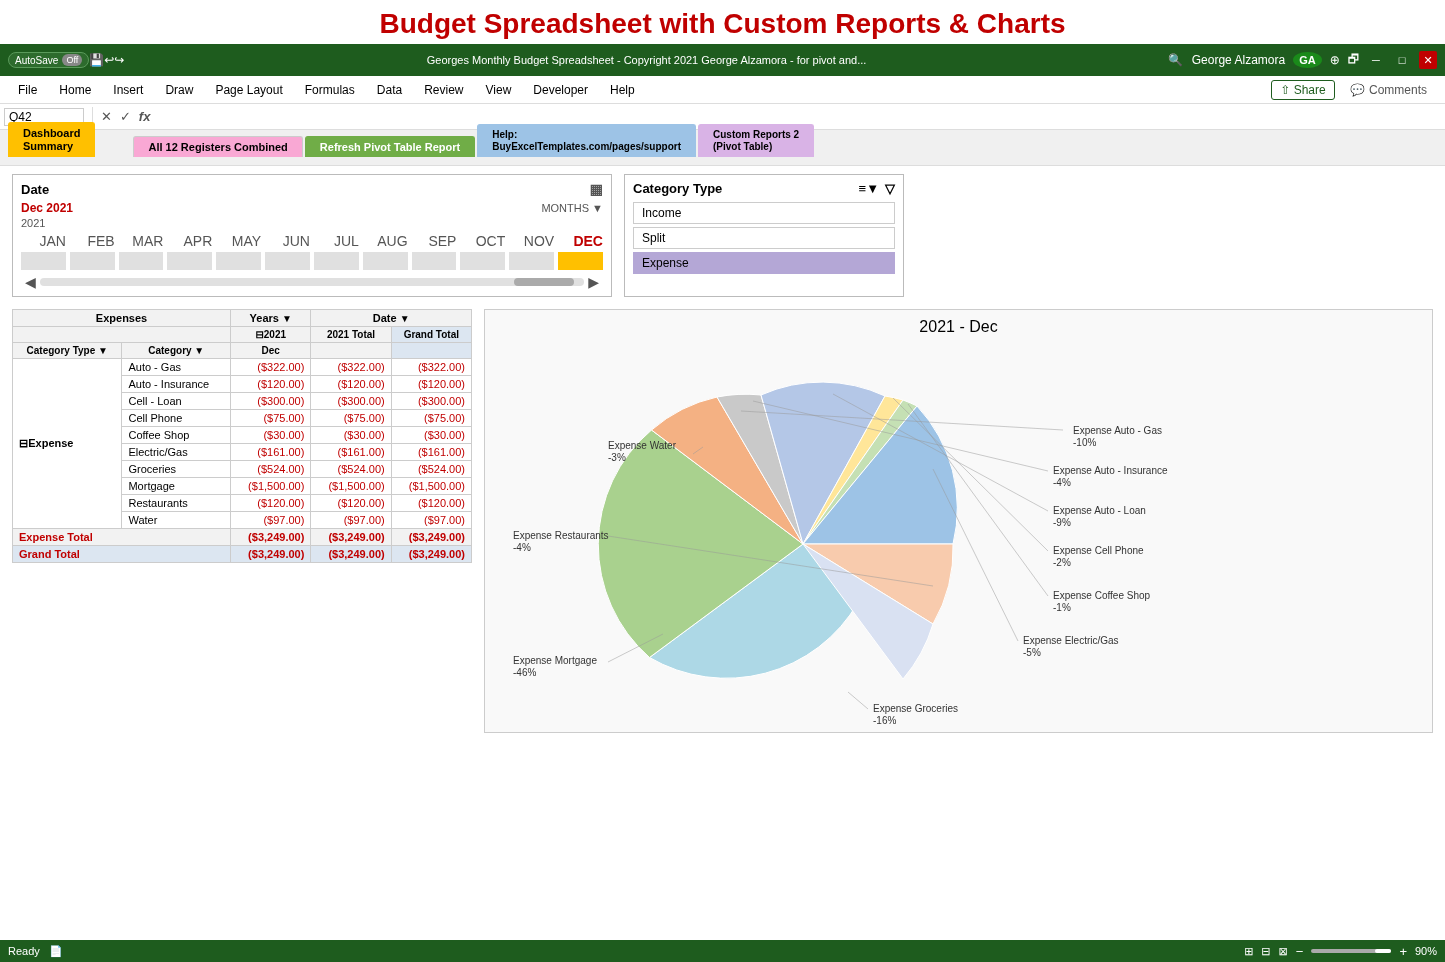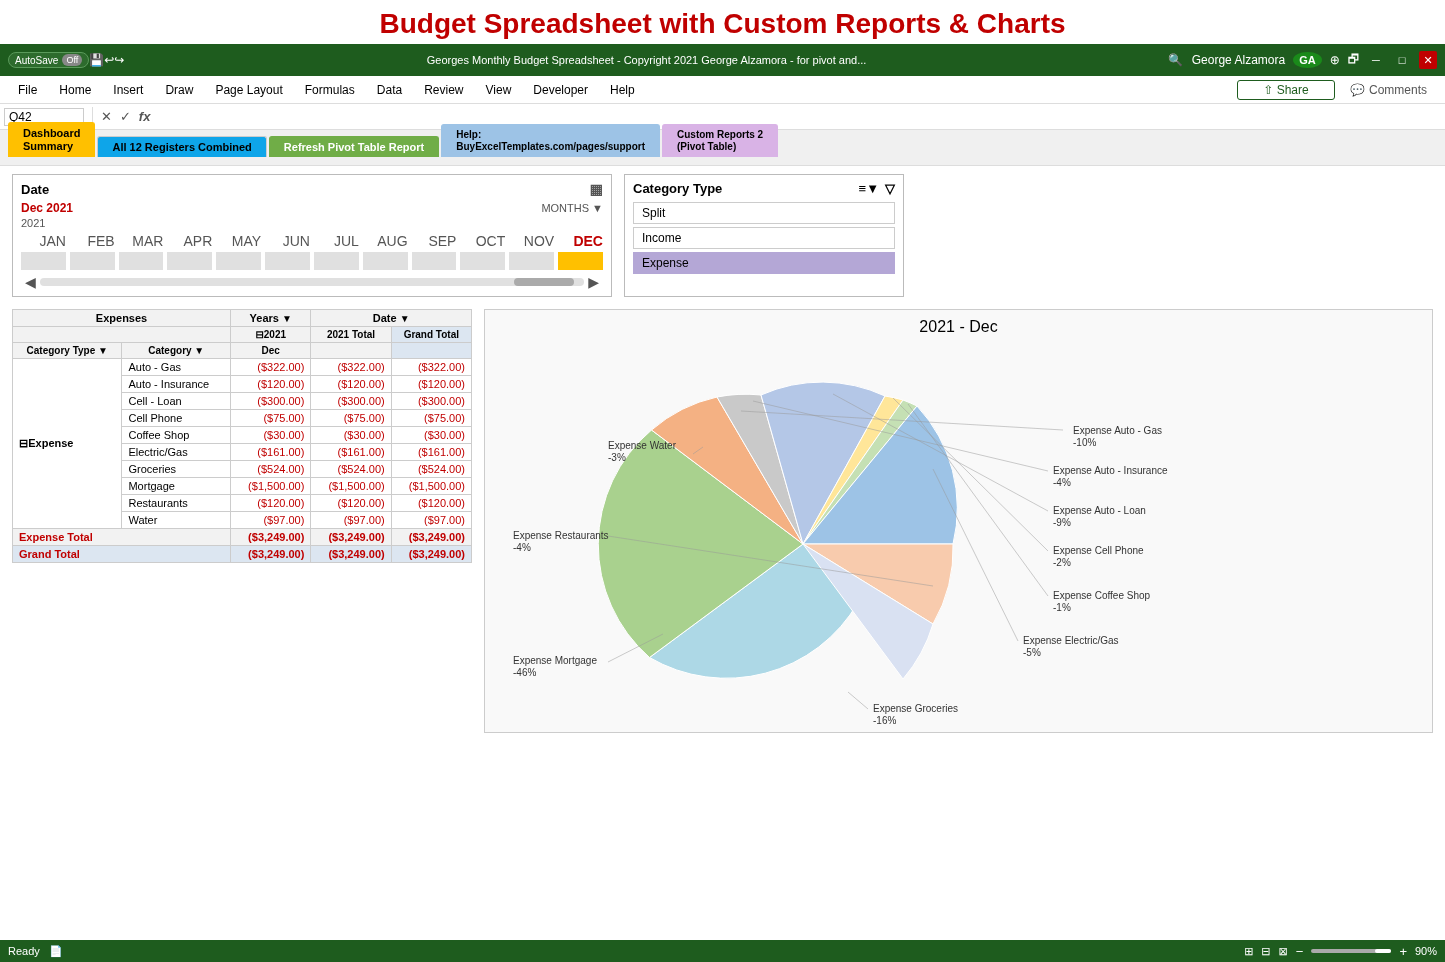--- a/index.html
+++ b/index.html
@@ -38,21 +38,21 @@
       background: #fff;
       border-bottom: 1px solid #ddd;
       display: flex;
       align-items: center;
       height: 28px;
       padding: 0 8px;
       gap: 2px;
     }
     .menu-item { padding: 3px 10px; font-size: 12px; cursor: pointer; border-radius: 2px; }
     .menu-bar-right { margin-left: auto; display: flex; align-items: center; gap: 6px; }
-    .share-btn { border: 1px solid #1e5c1e; color: #1e5c1e; padding: 2px 25px; border-radius: 3px; font-size: 12px; cursor: pointer; }
+    .share-btn { border: 1px solid #1e5c1e; color: #1e5c1e; padding: 2px 8px; border-radius: 3px; font-size: 12px; cursor: pointer; }
     .comments-btn { color: #555; padding: 2px 10px; font-size: 12px; cursor: pointer; }
 
     
     .formula-bar {
       display: flex;
       align-items: center;
       border-bottom: 1px solid #ddd;
       height: 26px;
       padding: 0 4px;
       gap: 4px;
@@ -75,21 +75,21 @@
     .sheet-tab {
       padding: 4px 14px;
       border: 1px solid #ccc;
       border-bottom: none;
       border-radius: 3px 3px 0 0;
       font-size: 11px;
       cursor: pointer;
       font-weight: 600;
     }
     .tab-yellow { background: #ffc000; color: #000; border-color: #ffc000; }
-    .tab-white { background: #0ea5e9; color: #000; }
+    .tab-white { background: #f9a8d4; color: #000; margin-left: 36px; }
     .tab-green { background: #70ad47; color: #fff; border-color: #70ad47; }
     .tab-blue { background: #9dc3e6; color: #000; border-color: #9dc3e6; }
     .tab-purple { background: #d9b3e6; color: #000; border-color: #d9b3e6; }
 
     
     .main-content {
       display: flex;
       flex-direction: column;
       padding: 8px 12px;
       background: #fff;
@@ -348,22 +348,22 @@
     </div>
 
     <div class="category-panel">
       <div class="category-panel-header">
         <span style="font-weight:bold;font-size:13px;">Category Type</span>
         <div class="category-icons">
           <span>≡▼</span>
           <span>▽</span>
         </div>
       </div>
+      <div class="cat-item cat-item-normal">Income</div>
       <div class="cat-item cat-item-normal">Split</div>
-      <div class="cat-item cat-item-normal">Income</div>
       <div class="cat-item cat-item-selected">Expense</div>
     </div>
 
   </div>
 
   <div class="bottom-row">
 
     <div class="pivot-section">
       <table class="pivot-table">
         <thead>

